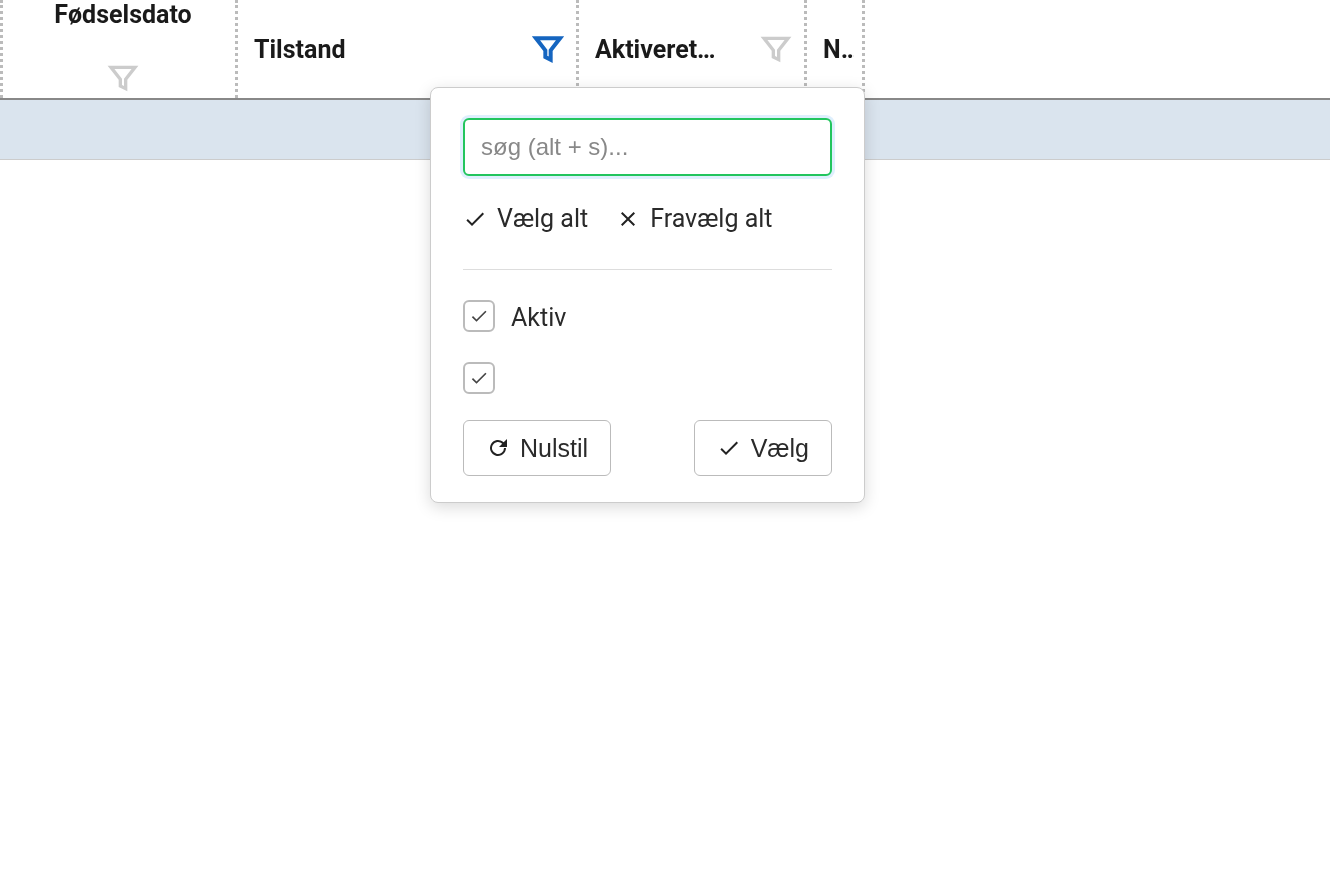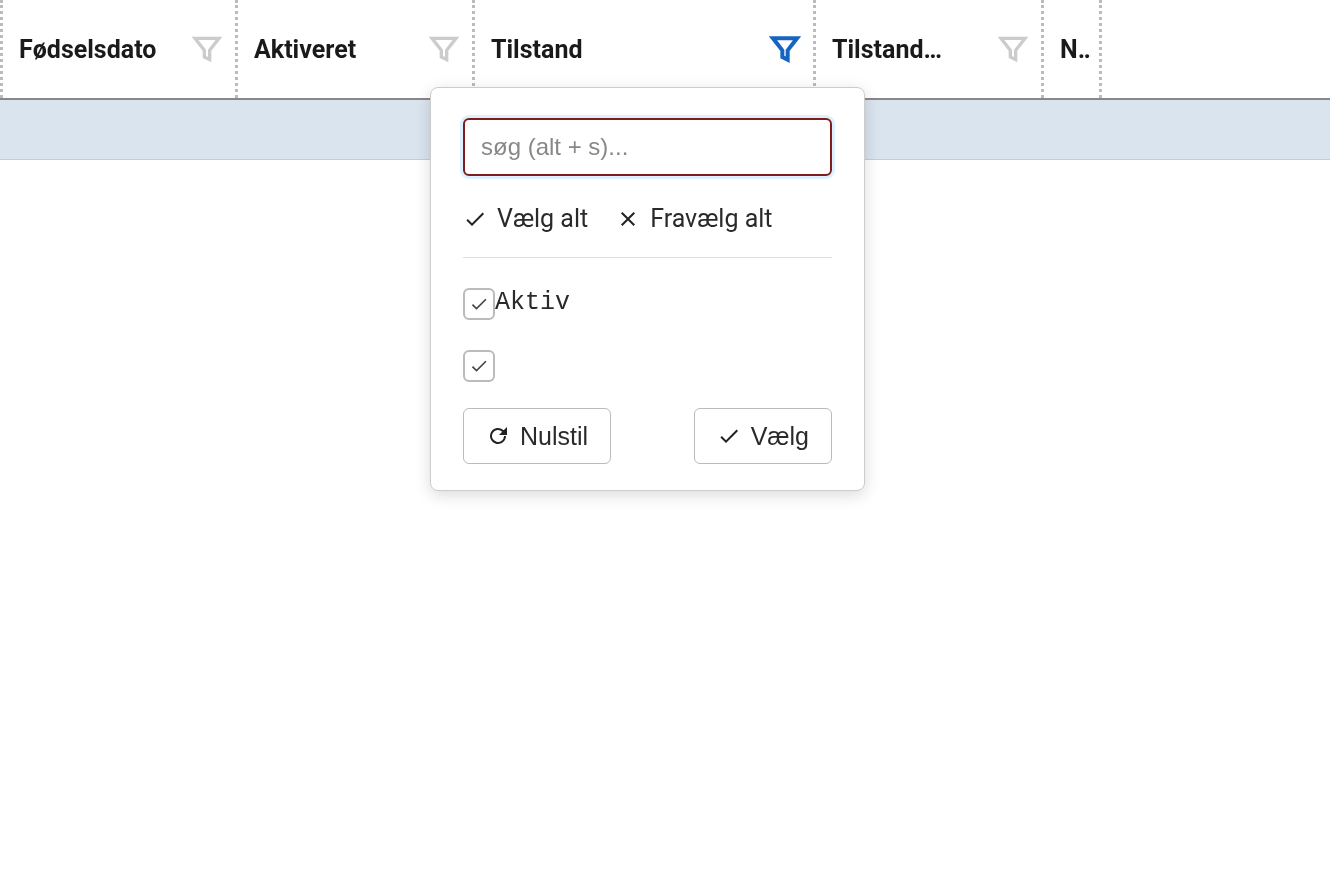--- a/index.html
+++ b/index.html
@@ -29,20 +29,21 @@
       align-items: center;
       justify-content: space-between;
       padding: 0 8px 0 16px;
       height: 100%;
       border-right: 3px dotted #bbb;
       position: relative;
     }
     
     .header-cell:first-child {
       border-left: 3px dotted #bbb;
+      flex-direction: column;
     }
     
     .header-label {
       font-weight: 700;
       font-size: 25px;
       color: #1a1a1a;
       white-space: nowrap;
       overflow: hidden;
       text-overflow: ellipsis;
     }
@@ -87,39 +88,39 @@
       background: #fff;
       border: 1px solid #ccc;
       border-radius: 8px;
       box-shadow: 0 4px 16px rgba(0,0,0,0.15);
       padding: 30px 32px 26px 32px;
     }
     
     .search-input {
       width: 100%;
       height: 58px;
-      border: 2px solid #7f1d1d;
+      border: 2px solid #22c55e;
       border-radius: 6px;
       padding: 17px 16px;
       font-size: 24px;
       color: #3b82f6;
       outline: none;
       box-shadow: 0 0 0 3px rgba(33, 150, 243, 0.15);
     }
     
     .search-input::placeholder {
       color: #888;
     }
     
     .select-actions {
       display: flex;
       align-items: center;
       gap: 28px;
       margin-top: 28px;
-      padding-bottom: 24px;
+      padding-bottom: 36px;
       border-bottom: 1px solid #ddd;
     }
     
     .select-action {
       display: flex;
       align-items: center;
       gap: 10px;
       cursor: pointer;
       font-size: 25px;
       color: #2a2a2a;
@@ -130,23 +131,23 @@
       height: 24px;
       flex-shrink: 0;
     }
     
     .checkbox-list {
       margin-top: 30px;
     }
     
     .checkbox-item {
       display: flex;
-      align-items: flex-start;
+      align-items: flex-end;
+      gap: 16px;
       margin-bottom: 30px;
-      font-family: Liberation Mono, monospace;
     }
     
     .checkbox-box {
       width: 32px;
       height: 32px;
       border: 2px solid #bbb;
       border-radius: 6px;
       display: flex;
       align-items: center;
       justify-content: center;
@@ -203,38 +204,30 @@
 
 <div class="table-header">
   <div class="header-cell col-0">
     <span class="header-label">Fødselsdato</span>
     <span class="filter-icon-btn">
       <svg class="filter-icon-svg inactive" viewBox="0 0 24 24">
           <path d="M3 4 L21 4 L14 13 L14 20 L10 18 L10 13 Z"></path>
         </svg>
     </span>
   </div>
-  <div class="header-cell col-1">
-    <span class="header-label">Aktiveret</span>
-    <span class="filter-icon-btn">
-      <svg class="filter-icon-svg inactive" viewBox="0 0 24 24">
-          <path d="M3 4 L21 4 L14 13 L14 20 L10 18 L10 13 Z"></path>
-        </svg>
-    </span>
-  </div>
   <div class="header-cell col-2">
     <span class="header-label">Tilstand</span>
     <span class="filter-icon-btn">
       <svg class="filter-icon-svg active" viewBox="0 0 24 24">
           <path d="M3 4 L21 4 L14 13 L14 20 L10 18 L10 13 Z"></path>
         </svg>
     </span>
   </div>
   <div class="header-cell col-4">
-    <span class="header-label">Tilstand…</span>
+    <span class="header-label">Aktiveret…</span>
     <span class="filter-icon-btn">
       <svg class="filter-icon-svg inactive" viewBox="0 0 24 24">
           <path d="M3 4 L21 4 L14 13 L14 20 L10 18 L10 13 Z"></path>
         </svg>
     </span>
   </div>
   <div class="header-cell col-5">
     <span class="header-label">Næs</span>
   </div>
 </div>

